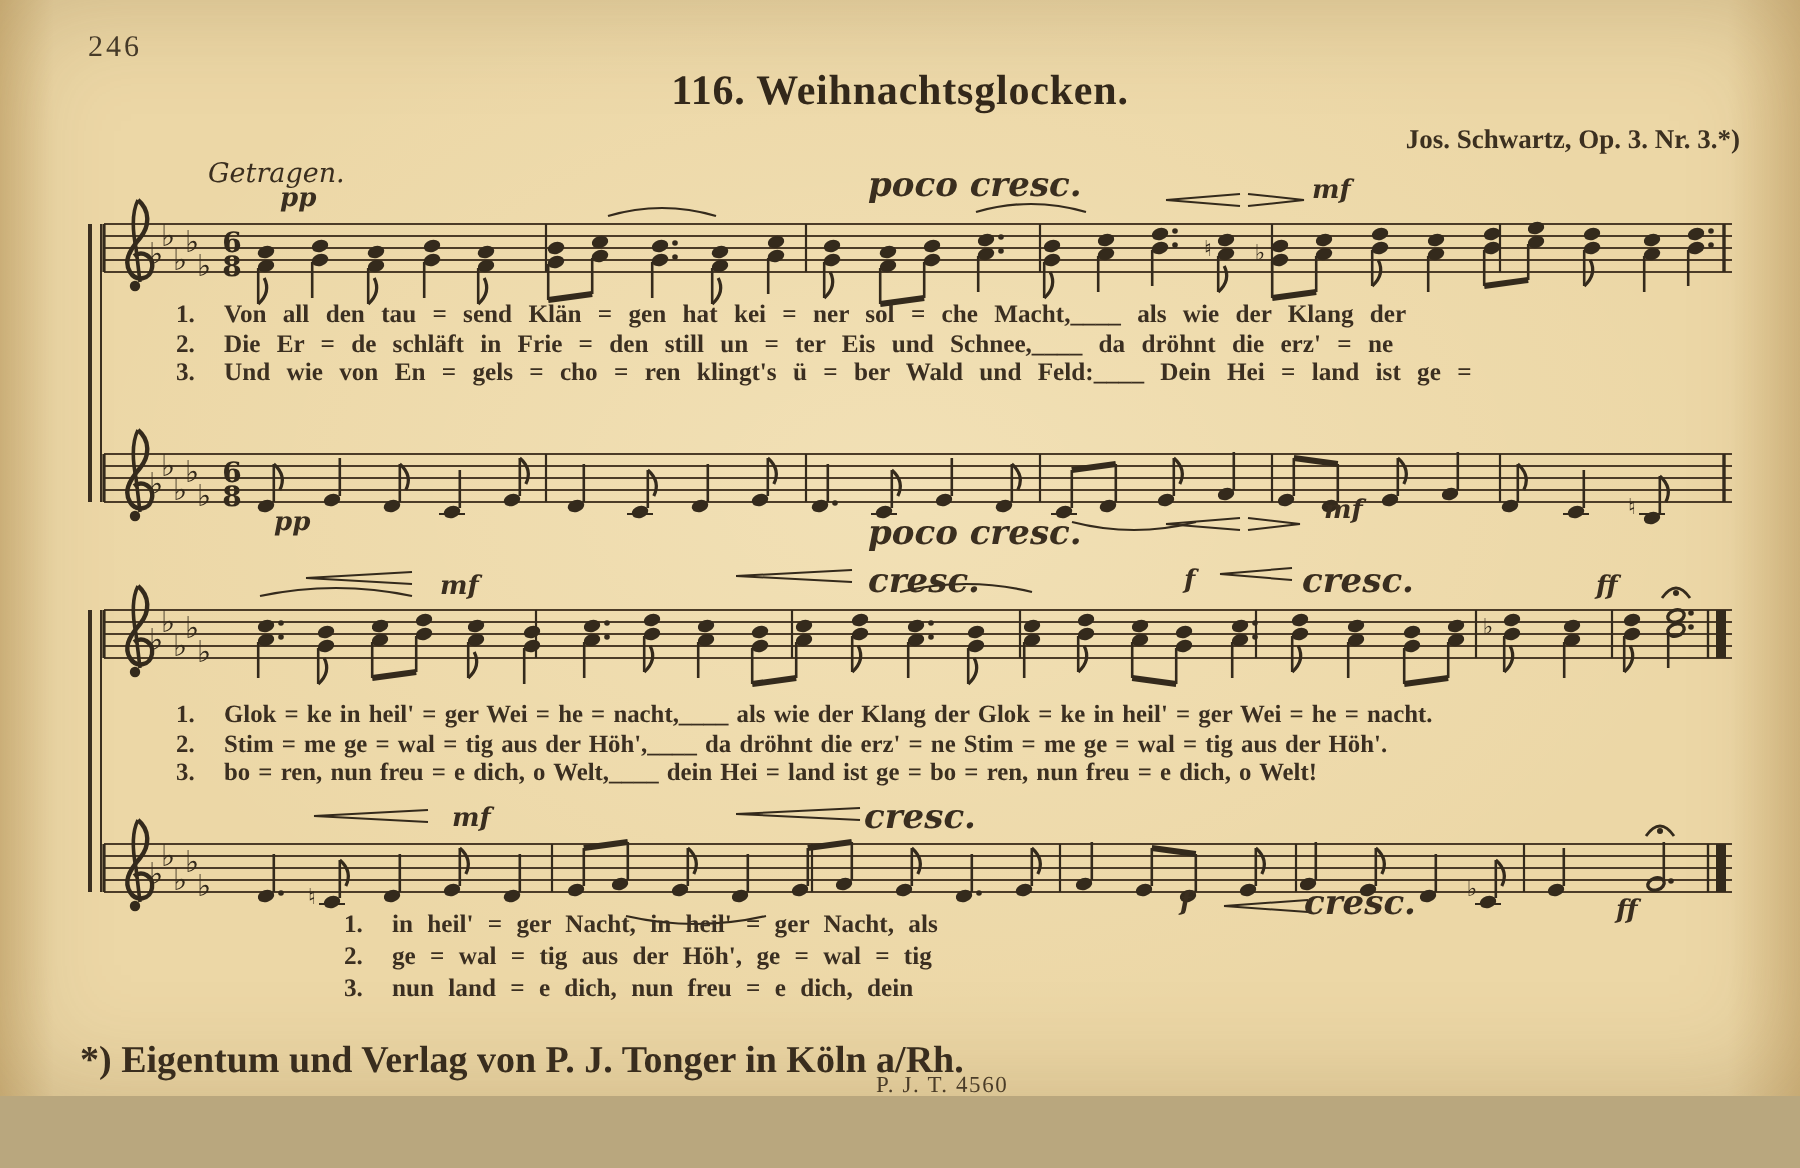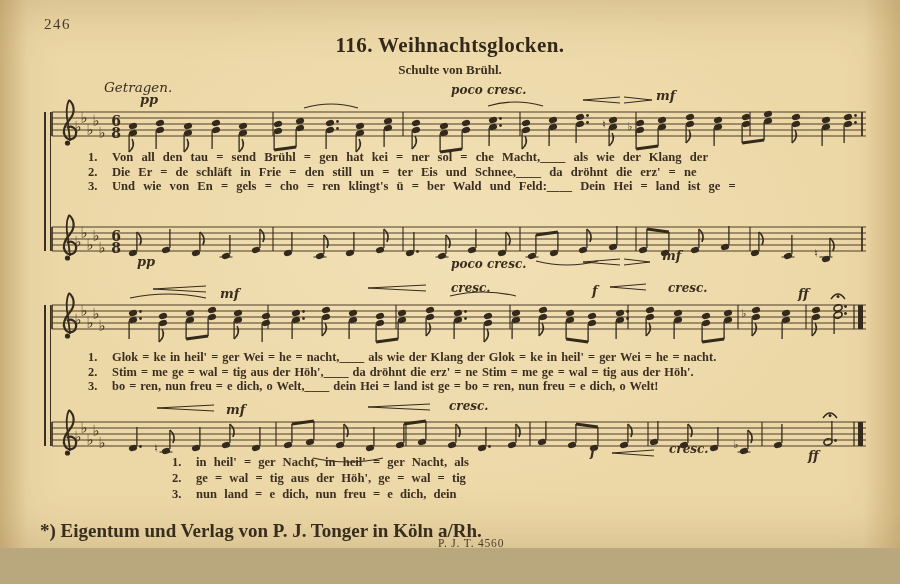--- a/index.html
+++ b/index.html
@@ -11,42 +11,42 @@
       radial-gradient(ellipse at 50% 45%, rgba(255,246,218,0.30), rgba(0,0,0,0) 65%),
       linear-gradient(90deg,#d9bd85 0,#ecd7a6 3%,#ecd7a6 96%,#dcc089 100%),
       linear-gradient(0deg,#e0c690 0,#ecd7a6 4%,#ecd7a6 97%,#e4cb97 100%);
     box-shadow:inset 0 0 55px rgba(115,85,38,0.28);
   }
   .pagenum{position:absolute;left:44px;top:16px;font-size:15px;letter-spacing:1.5px;color:#463a28;}
   .title{position:absolute;left:0;right:0;top:33px;text-align:center;font-size:21px;font-weight:bold;color:#33281a;letter-spacing:0.4px;}
   .subtitle{position:absolute;left:0;right:0;top:62px;text-align:center;font-size:13px;font-weight:bold;color:#3c3020;}
   .composer{position:absolute;right:30px;top:62px;font-size:13.5px;font-weight:bold;color:#3c3020;}
   .dyn{position:absolute;font-family:"DejaVu Serif",serif;font-style:italic;font-weight:bold;color:#3a2e1f;font-size:13px;white-space:nowrap;}
-  .dyn.small{font-size:12px;margin-left:17px;}
+  .dyn.small{font-size:17px;}
   .tempo{position:absolute;left:104px;top:79px;font-family:"DejaVu Serif",serif;font-style:italic;font-weight:normal;font-size:13.5px;color:#3a2e1f;}
   .sys{position:absolute;left:38px;width:830px;height:72px;}
   .brace{position:absolute;left:44px;width:4px;border-left:2.5px solid #3a2e1f;border-right:1px solid #3a2e1f;}
   .verses{position:absolute;font-weight:bold;color:#3b2f21;}
   .va{left:84px;top:150px;width:794px;font-size:12.6px;line-height:14.6px;word-spacing:5px;}
   .vb{left:84px;top:350px;width:794px;font-size:12.4px;line-height:14.6px;word-spacing:1px;}
   .vc{left:168px;top:454px;width:470px;font-size:12.6px;line-height:16px;word-spacing:4px;}
   .vline{display:flex;}
   .vnum{flex:none;width:24px;padding-left:4px;word-spacing:0;}
   .vtext{flex:1;}
   .footnote{position:absolute;left:40px;top:520px;font-size:19px;font-weight:bold;color:#392d1e;}
   .plate{position:absolute;left:438px;top:537px;font-size:11.5px;letter-spacing:0.8px;color:#4a3c28;}
 </style>
 </head>
 <body>
 
 <div class="page">
 
   <div class="pagenum">246</div>
   <div class="title">116. Weihnachtsglocken.</div>
-  <div class="subtitle">Schulte von Brühl.</div>
+  <div class="composer">Jos. Schwartz, Op. 3. Nr. 3.*)</div>
   <div class="tempo">Getragen.</div>
 
   <div class="brace" style="top:112px;height:139px;"></div>
   <div class="brace" style="top:305px;height:141px;"></div>
 
   <svg class="sys" id="sys1" style="top:90px;" viewBox="0 0 830 72">
       <line x1="14" y1="22" x2="828" y2="22" stroke="#4c3c28" stroke-width="1"></line>
       <line x1="14" y1="28" x2="828" y2="28" stroke="#4c3c28" stroke-width="1"></line>
       <line x1="14" y1="34" x2="828" y2="34" stroke="#4c3c28" stroke-width="1"></line>
       <line x1="14" y1="40" x2="828" y2="40" stroke="#4c3c28" stroke-width="1"></line>
@@ -531,21 +531,21 @@
 
   <span class="dyn" style="left:226px;top:402px;">mf</span>
   <span class="dyn small" style="left:432px;top:399px;">cresc.</span>
   <span class="dyn" style="left:590px;top:444px;">f</span>
   <span class="dyn small" style="left:652px;top:442px;">cresc.</span>
   <span class="dyn" style="left:808px;top:448px;">ff</span>
 
   <div class="verses va">
     <div class="vline">
       <span class="vnum">1.</span>
-      <span class="vtext">Von all den tau = send Brühl = gen hat kei = ner sol = che Macht,____ als wie der Klang der</span>
+      <span class="vtext">Von all den tau = send Klän = gen hat kei = ner sol = che Macht,____ als wie der Klang der</span>
     </div>
     <div class="vline">
       <span class="vnum">2.</span>
       <span class="vtext">Die Er = de schläft in Frie = den still un = ter Eis und Schnee,____ da dröhnt die erz' = ne</span>
     </div>
     <div class="vline">
       <span class="vnum">3.</span>
       <span class="vtext">Und wie von En = gels = cho = ren klingt's ü = ber Wald und Feld:____ Dein Hei = land ist ge =</span>
     </div>
   </div>

